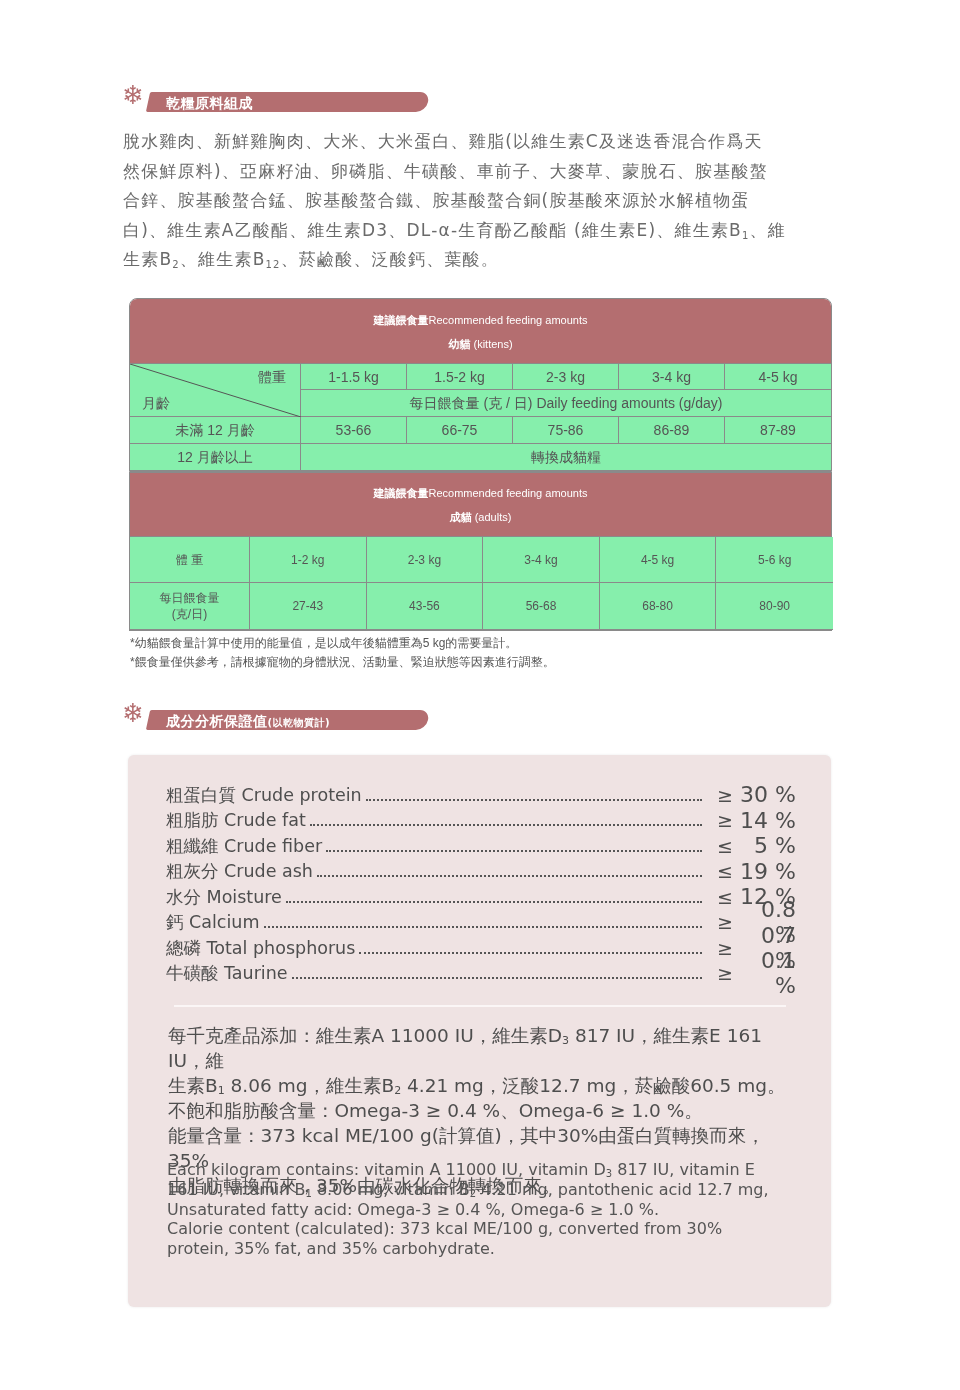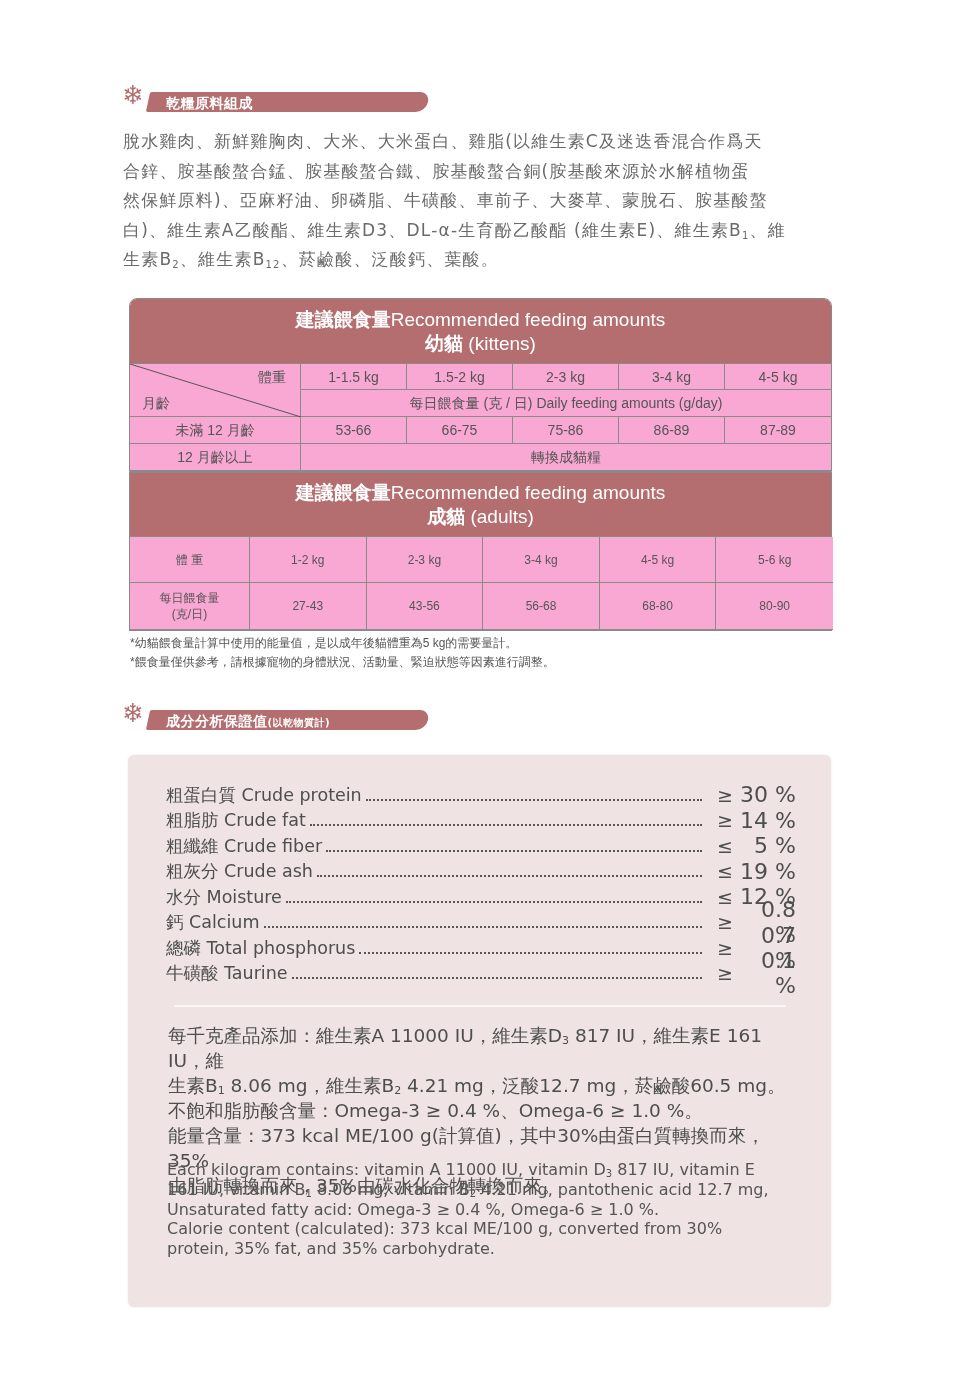--- a/index.html
+++ b/index.html
@@ -12,24 +12,24 @@
     .section-header .label { position: absolute; left: 48px; top: 9px; height: 20px; line-height: 20px; color: #ffffff; font-size: 14px; font-weight: bold; letter-spacing: 0.5px; white-space: nowrap; }
     .section-header .label small { font-size: 10px; }
 
     #ing-header { top: 84px; }
     #anal-header { top: 702px; }
 
     .ingredients { position: absolute; left: 123px; top: 127px; width: 718px; font-size: 17px; line-height: 29.5px; color: #6a6a6a; letter-spacing: 1.2px; text-align: justify; }
     .ingredients sub { font-size: 10px; vertical-align: -3px; line-height: 0; }
 
     .feed-table { position: absolute; left: 129px; width: 703px; border: 1px solid #8a8a8a; border-collapse: collapse; font-family: "Liberation Sans", sans-serif; }
-    .table-head { background: #b46e70; color: #ffffff; text-align: center; font-size: 19px; line-height: 24px; }
+    .table-head { background: #b46e70; color: #ffffff; text-align: center; font-size: 11px; line-height: 24px; }
     .table-head b { font-weight: bold; }
     .grid { display: grid; border-top: 1px solid #8a8a8a; }
-    .cell { border-right: 1px solid #8a8a8a; border-bottom: 1px solid #8a8a8a; display: flex; align-items: center; justify-content: center; font-size: 14px; color: #555; background: #f9a8d4; text-align: center; line-height: 16px; }
+    .cell { border-right: 1px solid #8a8a8a; border-bottom: 1px solid #8a8a8a; display: flex; align-items: center; justify-content: center; font-size: 14px; color: #555; background: #86efac; text-align: center; line-height: 16px; }
     .cell:last-child { border-right: none; }
 
     #kitten-table { top: 298px; border-radius: 8px 8px 0 0; overflow: hidden; }
     #kitten-table .table-head { height: 64px; padding-top: 9px; }
     .kgrid { grid-template-columns: 171px repeat(5, 106px); grid-template-rows: 26px 27px 27px 27px; }
 
     #adult-table { top: 472px; }
     #adult-table .table-head { height: 63px; padding-top: 8px; }
     .agrid { grid-template-columns: 120px repeat(5, 116.6px); grid-template-rows: 46px 47px; }
     .agrid .cell { font-size: 12px; }
@@ -55,22 +55,22 @@
 <body>
 
 <div class="section-header" id="ing-header">
   <span class="snow">❄</span>
   <div class="bar"></div>
   <span class="label">乾糧原料組成</span>
 </div>
 
 <div class="ingredients">
   <div>脫水雞肉、新鮮雞胸肉、大米、大米蛋白、雞脂(以維生素C及迷迭香混合作爲天</div>
+  <div>然保鮮原料)、亞麻籽油、卵磷脂、牛磺酸、車前子、大麥草、蒙脫石、胺基酸螯</div>
   <div>合鋅、胺基酸螯合錳、胺基酸螯合鐵、胺基酸螯合銅(胺基酸來源於水解植物蛋</div>
-  <div>然保鮮原料)、亞麻籽油、卵磷脂、牛磺酸、車前子、大麥草、蒙脫石、胺基酸螯</div>
   <div><span>白)、維生素A乙酸酯、維生素D3、DL-α-生育酚乙酸酯 (維生素E)、維生素B</span><sub>1</sub><span>、維</span></div>
   <div><span>生素B</span><sub>2</sub><span>、維生素B</span><sub>12</sub><span>、菸鹼酸、泛酸鈣、葉酸。</span></div>
 </div>
 
 <div class="feed-table" id="kitten-table">
   <div class="table-head">
     <div><b>建議餵食量</b><span>Recommended feeding amounts</span></div>
     <div><b>幼貓</b> <span>(kittens)</span></div>
   </div>
   <div class="grid kgrid">

